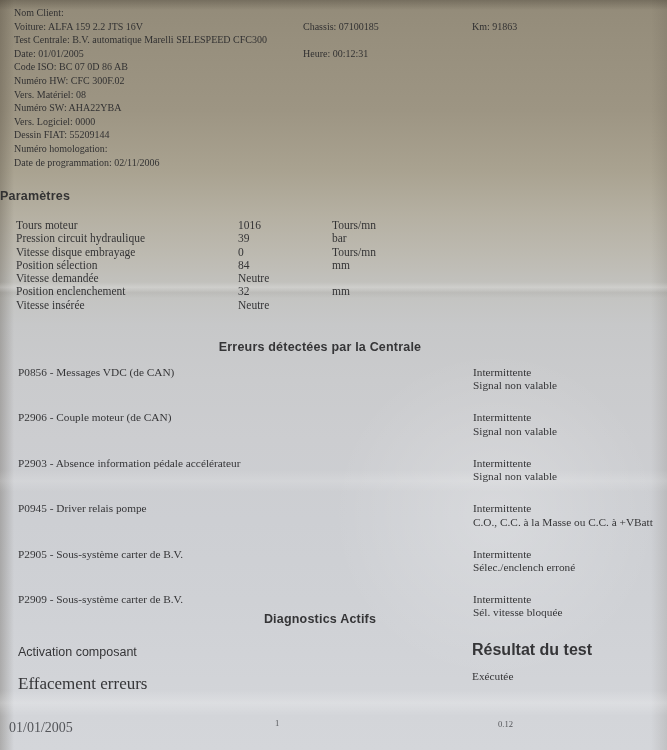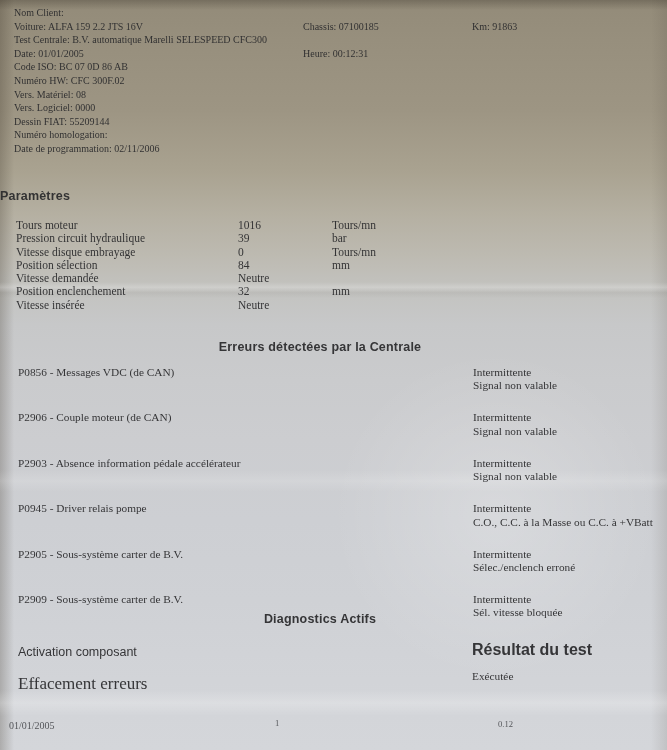--- a/index.html
+++ b/index.html
@@ -195,21 +195,21 @@
     position: absolute;
     left: 472px; top: 670px;
     font-size: 11.3px;
     white-space: nowrap;
   }
 
   
   .footer-date {
     position: absolute;
     left: 9px; top: 720px;
-    font-size: 10px;
+    font-size: 14px;
     color: #4a4c50;
     white-space: nowrap;
   }
   .footer-page {
     position: absolute;
     left: 275px; top: 718px;
     font-size: 8.6px;
     color: #4a4c50;
     white-space: nowrap;
   }
@@ -261,20 +261,23 @@
       <div class="hline">
         <span class="lbl">Code ISO: BC 07 0D 86 AB</span>
       </div>
       <div class="hline">
         <span class="lbl">Numéro HW: CFC 300F.02</span>
       </div>
       <div class="hline">
         <span class="lbl">Vers. Matériel: 08</span>
       </div>
       <div class="hline">
+        <span class="lbl">Numéro SW: AHA22YBA</span>
+      </div>
+      <div class="hline">
         <span class="lbl">Vers. Logiciel: 0000</span>
       </div>
       <div class="hline">
         <span class="lbl">Dessin FIAT: 55209144</span>
       </div>
       <div class="hline">
         <span class="lbl">Numéro homologation:</span>
       </div>
       <div class="hline">
         <span class="lbl">Date de programmation: 02/11/2006</span>

